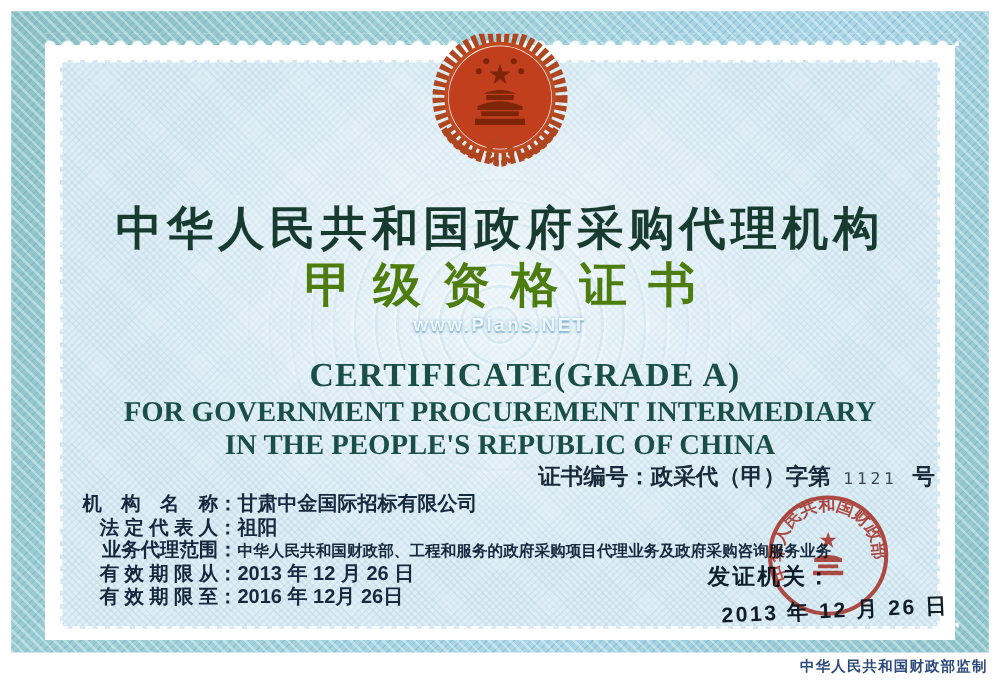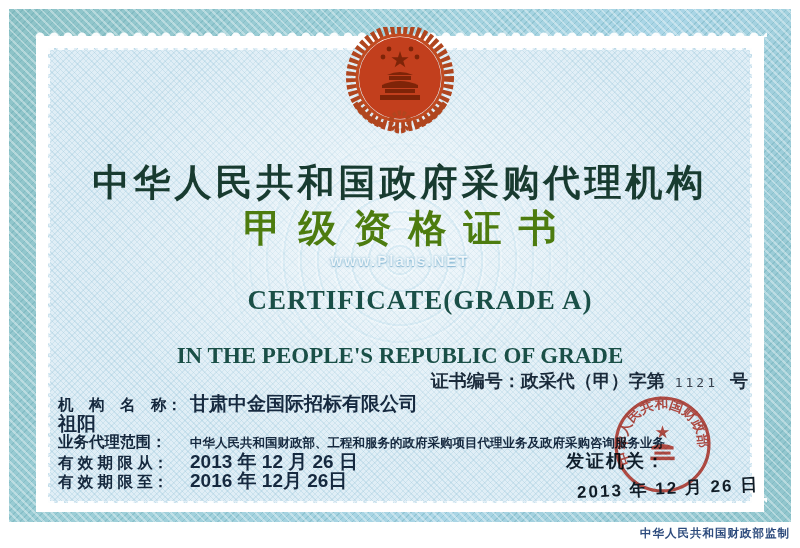--- a/index.html
+++ b/index.html
@@ -53,24 +53,24 @@
     color:rgba(255,255,255,.85); text-shadow:0 0 3px rgba(120,180,210,.9), 0 1px 1px rgba(90,150,190,.6); }
   .en { font-family:"Liberation Serif","DejaVu Serif",serif; color:#1a4f47; font-weight:bold; }
   .en1 { top:285px; font-size:27px; letter-spacing:1px;margin-left:40px; }
   .en2 { top:317px; font-size:23px; }
   .en3 { top:343px; font-size:23px; }
 
   .certno { top:369px; right:52px; font-size:18px; font-weight:bold; color:#1a2a3a; }
   .certno .num { font-family:"DejaVu Sans Mono","Liberation Mono",monospace;
     font-size:13px; font-weight:normal; letter-spacing:3px; color:#3a4350; margin:0 12px 0 10px; }
 
-  .fields { left:58px; top:395px; width:600px; }
+  .fields { left:58px; top:395px; width:600px;text-align:right; }
   .frow { display:flex; align-items:baseline; line-height:18.6px; white-space:nowrap; }
   .flabel { flex:0 0 132px; font-size:15.5px; font-weight:bold; color:#14273c; }
-  .fval  { font-size:19px; font-weight:bold; color:#16293f; }
+  .fval  { font-size:16px; font-weight:bold; color:#16293f; }
   .frow.small .fval { font-size:12.5px; }
 
   .issuer { left:566px; top:449px; font-size:18px; font-weight:bold; color:#101f2c; letter-spacing:2px; }
   .issue-date { left:577px; top:477px; font-size:17px; font-weight:bold; color:#101c26;
     letter-spacing:2px; transform:rotate(-2.5deg); }
   .seal { left:612px; top:394px; width:101px; height:101px; opacity:.88; mix-blend-mode:multiply; }
   .footer { right:10px; top:526px; font-size:11.5px; font-weight:bold; color:#2c4a7c; letter-spacing:1px; }
   .emblem { left:339px; top:27px; width:122px; height:120px; }
 </style>
 </head>
@@ -100,32 +100,34 @@
     <circle cx="61" cy="95" r="9" fill="none" stroke="#b0461f" stroke-width="5" stroke-dasharray="3 2"></circle>
     <path d="M16 76 Q28 94 46 99" fill="none" stroke="#b0461f" stroke-width="5"></path>
     <path d="M106 76 Q94 94 76 99" fill="none" stroke="#b0461f" stroke-width="5"></path>
   </svg>
 
   <div class="abs ctr title-cn">中华人民共和国政府采购代理机构</div>
   <div class="abs ctr grade">甲级资格证书</div>
   <div class="abs ctr wmark">www.Plans.NET</div>
 
   <div class="abs ctr en en1">CERTIFICATE(GRADE A)</div>
-  <div class="abs ctr en en3">IN THE PEOPLE'S REPUBLIC OF GRADE</div>
+  <div class="abs ctr en en2">FOR GOVERNMENT PROCUREMENT INTERMEDIARY</div>
+  <div class="abs ctr en en3">IN THE PEOPLE'S REPUBLIC OF CHINA</div>
 
   <div class="abs certno">
     <span>证书编号：政采代（甲）字第</span><span class="num">1121</span><span>号</span>
   </div>
 
   <div class="abs fields">
     <div class="frow">
       <span class="flabel">机　构　名　称：</span>
       <span class="fval">甘肃中金国际招标有限公司</span>
     </div>
     <div class="frow">
+      <span class="flabel">法 定 代 表 人：</span>
       <span class="fval">祖阳</span>
     </div>
     <div class="frow small">
       <span class="flabel">业务代理范围：</span>
       <span class="fval">中华人民共和国财政部、工程和服务的政府采购项目代理业务及政府采购咨询服务业务</span>
     </div>
     <div class="frow">
       <span class="flabel">有 效 期 限 从：</span>
       <span class="fval">2013 年 12 月 26 日</span>
     </div>

